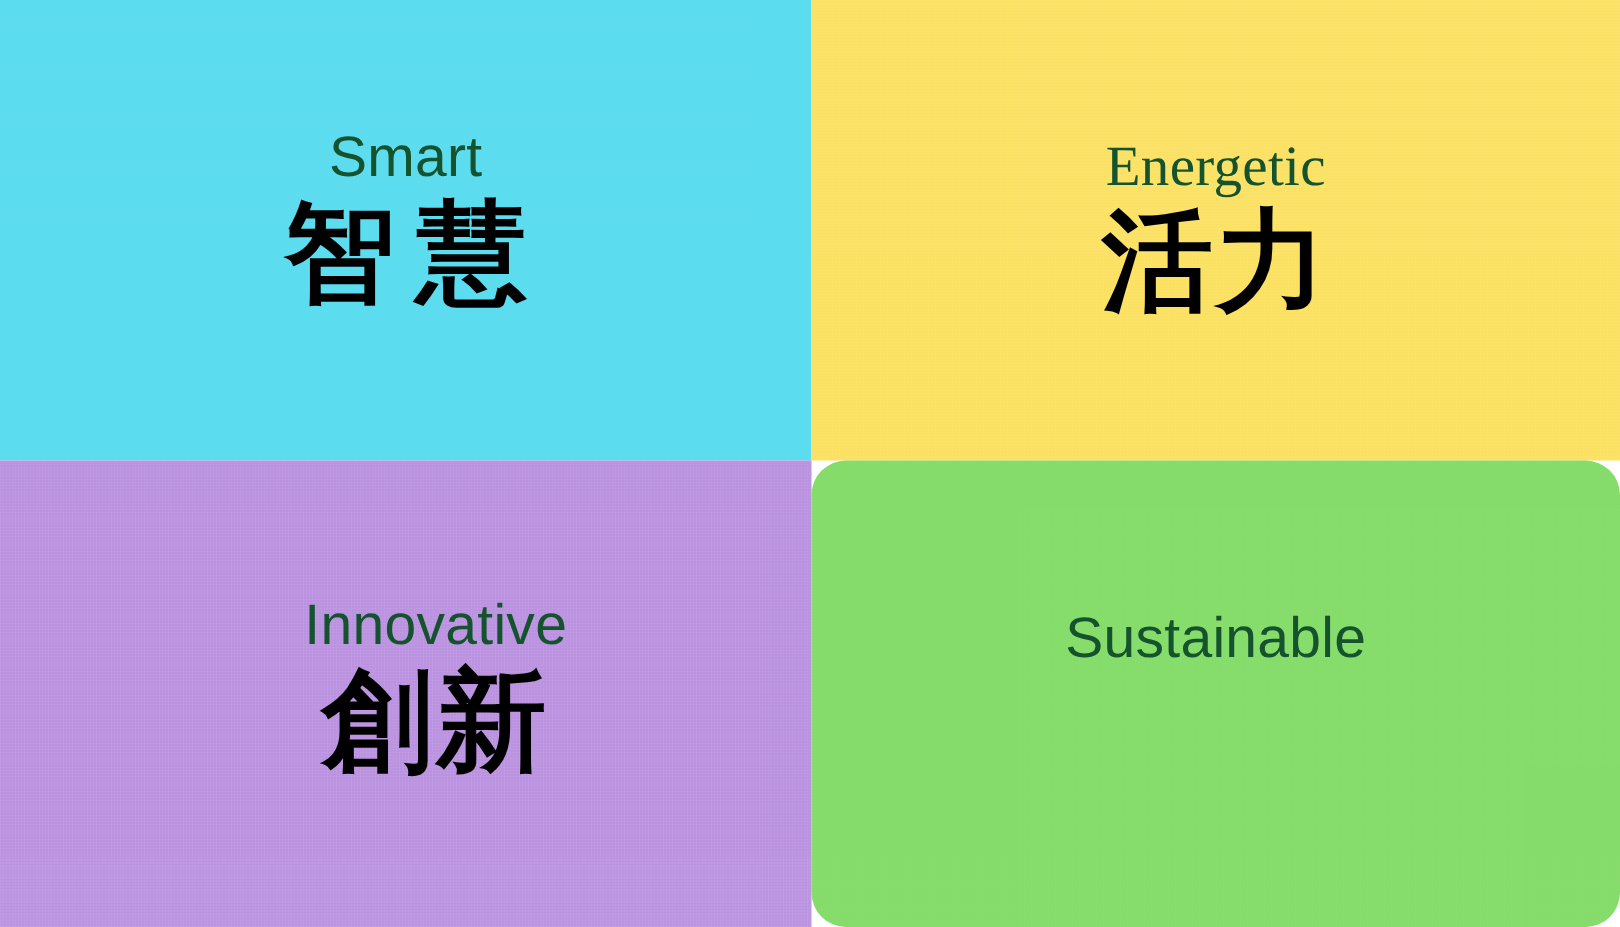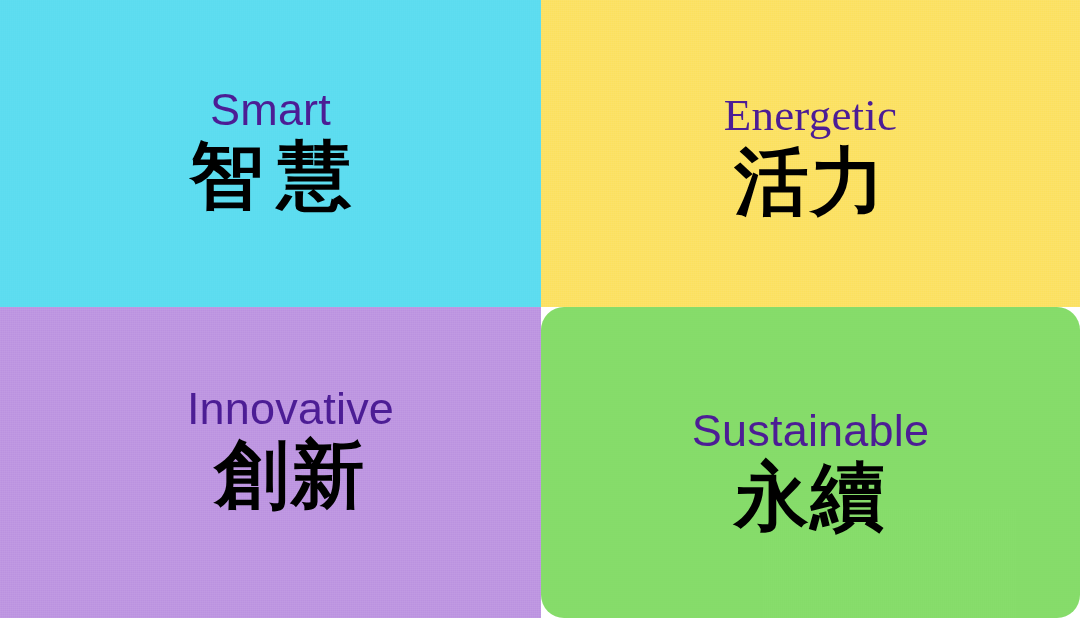--- a/index.html
+++ b/index.html
@@ -55,30 +55,30 @@
     left: 0;
     right: 0;
     text-align: center;
     color: #144a80;
     z-index: 2;
   }
 
   
   .q-smart       .q-stack { top: 86px; }
   .q-energetic   .q-stack { top: 92px; }
-  .q-innovative  .q-stack { top: 78px; margin-left: 40px; }
+  .q-innovative  .q-stack { top: 91px; margin-left: 40px; }
   .q-sustainable .q-stack { top: 100px; }
 
   .label-en {
-    font-size: 45px;
+    font-size: 38px;
     font-weight: 400;
     letter-spacing: 0.2px;
     line-height: 1.05;
     white-space: nowrap;
-    color: #4c1d95;
+    color: #14532d;
   }
 
   .label-zh {
     margin-top: 4px;
     font-size: 74px;
     font-weight: 700;
     line-height: 1.06;
     letter-spacing: 2px;
     white-space: nowrap;
     color: #000000;
@@ -107,17 +107,16 @@
   <section class="quadrant q-innovative" style="background-color: rgb(187, 146, 224);">
     <div class="q-stack">
       <div class="label-en">Innovative</div>
       <div class="label-zh">創新</div>
     </div>
   </section>
 
   <section class="quadrant q-sustainable" style="background-color: rgb(133, 220, 105); border-radius: 23px;">
     <div class="q-stack">
       <div class="label-en">Sustainable</div>
-      <div class="label-zh">永續</div>
     </div>
   </section>
 
 </div>
 
 </body></html>

